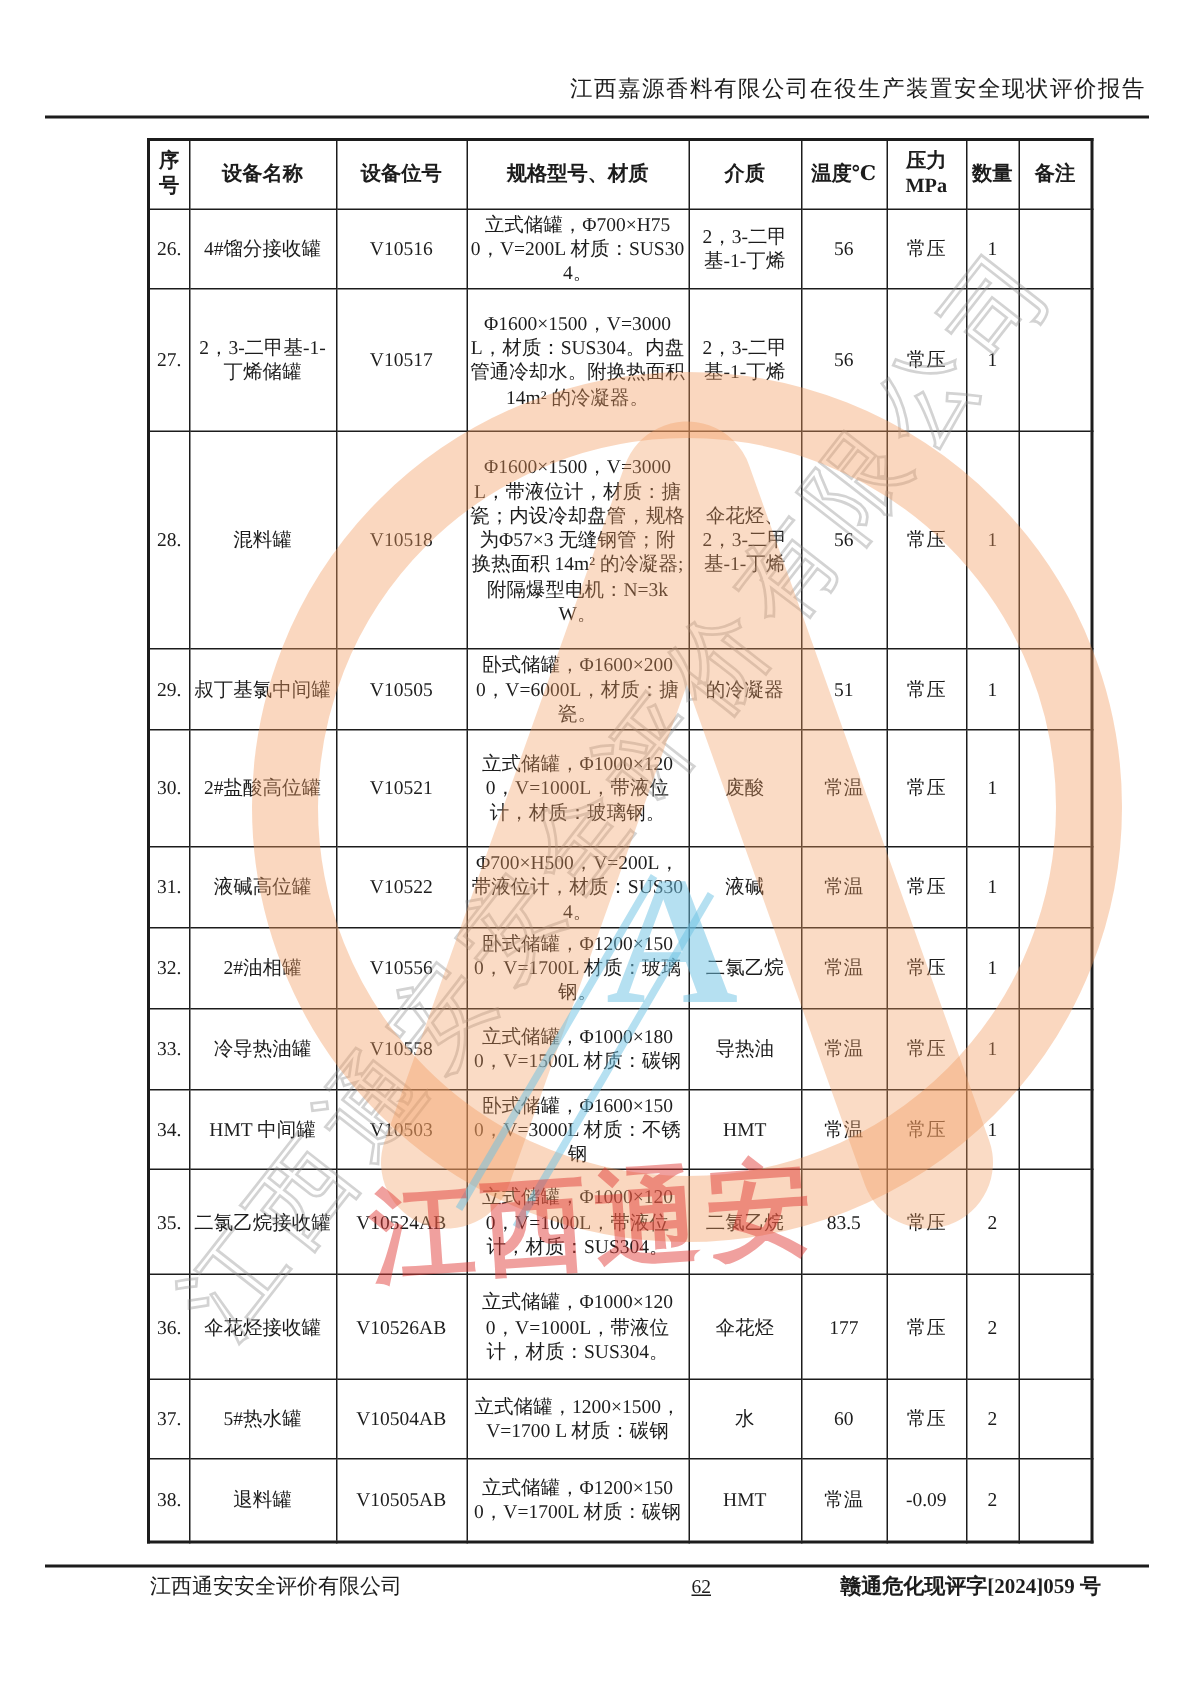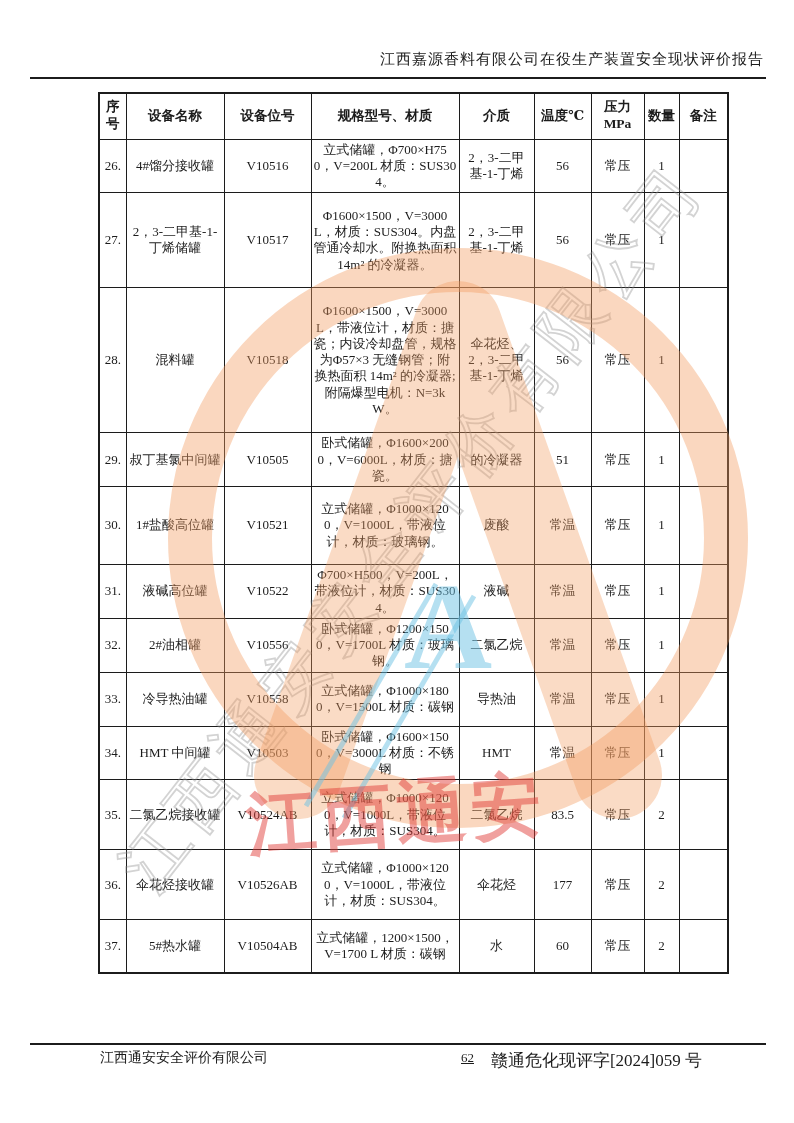--- a/index.html
+++ b/index.html
@@ -23,21 +23,21 @@
   table.equip th, table.equip td {
     border:1px solid #1c1c1c; text-align:center; vertical-align:middle;
     padding:2px 2px; overflow:hidden; word-break:break-all;
   }
   table.equip { border:2px solid #1c1c1c;padding-left:20px; }
   table.equip th { font-weight:bold; font-size:13.5px; white-space:pre-line; padding:3px 1px; }
   table.equip td { background:transparent; }
 
   .footer-left  { position:absolute; top:1049px; left:100px;  font-size:14px; }
   .footer-page  { position:absolute; top:1050px; left:461px; width:56px; text-align:left; font-size:13px;text-decoration:underline; }
-  .footer-right { position:absolute; top:1049px; right:92px; font-size:17px; }
+  .footer-right { position:absolute; top:1049px; right:60px; font-size:14px;font-weight:bold; }
 
   svg.watermark {
     position:absolute; left:0; top:0; width:794px; height:1123px;
     z-index:3; pointer-events:none;
   }
   svg.watermark text { font-family:"Liberation Serif","DejaVu Serif",serif; }
 </style>
 </head>
 <body>
 
@@ -110,21 +110,21 @@
       <td>V10505</td>
       <td>卧式储罐，Φ1600×2000，V=6000L，材质：搪瓷。</td>
       <td>的冷凝器</td>
       <td>51</td>
       <td>常压</td>
       <td>1</td>
       <td></td>
     </tr>
     <tr style="height:78px">
       <td>30.</td>
-      <td>1#盐酸高位罐</td>
+      <td>2#盐酸高位罐</td>
       <td>V10521</td>
       <td>立式储罐，Φ1000×1200，V=1000L，带液位计，材质：玻璃钢。</td>
       <td>废酸</td>
       <td>常温</td>
       <td>常压</td>
       <td>1</td>
       <td></td>
     </tr>
     <tr style="height:52px">
       <td>31.</td>
@@ -193,20 +193,31 @@
       <td></td>
     </tr>
     <tr style="height:53px">
       <td>37.</td>
       <td>5#热水罐</td>
       <td>V10504AB</td>
       <td>立式储罐，1200×1500，V=1700 L 材质：碳钢</td>
       <td>水</td>
       <td>60</td>
       <td>常压</td>
+      <td>2</td>
+      <td></td>
+    </tr>
+    <tr style="height:55px">
+      <td>38.</td>
+      <td>退料罐</td>
+      <td>V10505AB</td>
+      <td>立式储罐，Φ1200×1500，V=1700L 材质：碳钢</td>
+      <td>HMT</td>
+      <td>常温</td>
+      <td>-0.09</td>
       <td>2</td>
       <td></td>
     </tr>
   </tbody>
 </table>
 
 <svg class="watermark" viewBox="0 0 794 1123">
   <text x="430" y="540" text-anchor="middle" transform="rotate(-52 430 540)" font-size="66" letter-spacing="9" fill="none" stroke-width="1.8" stroke-opacity="0.38" stroke="#8c8c8c">江西通安安全评价有限公司</text>
   <circle cx="458" cy="538" r="268" fill="none" stroke-width="44" stroke-opacity="0.40" stroke="#f29a5e"></circle>
   <path d="M 298 775 L 458 325 L 618 775" fill="none" stroke-width="88" stroke-opacity="0.36" stroke-linejoin="round" stroke-linecap="round" stroke="#f29a5e"></path>

